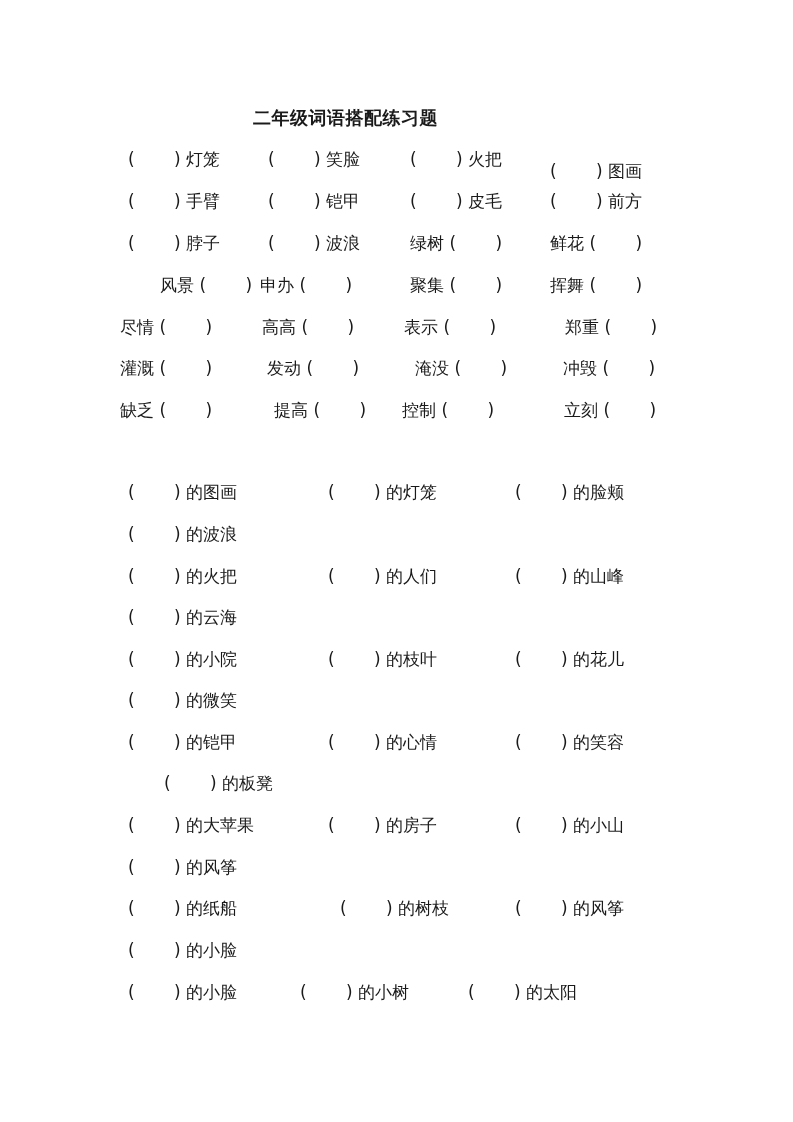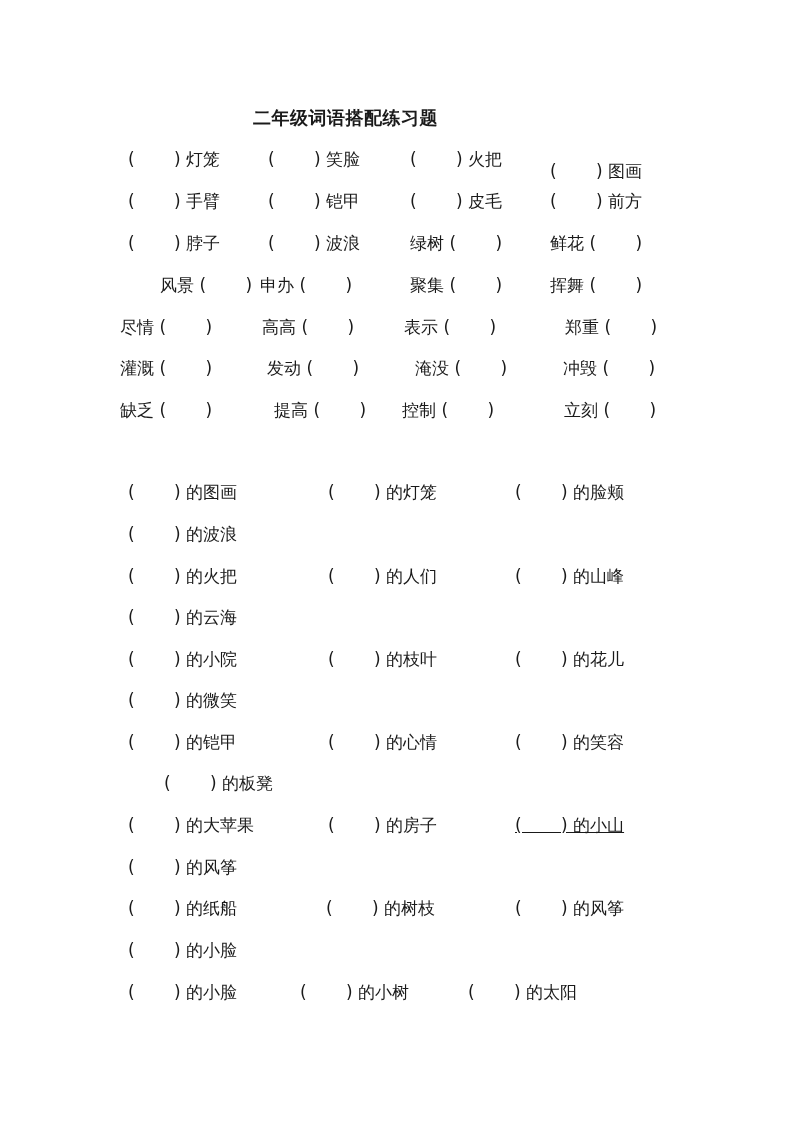--- a/index.html
+++ b/index.html
@@ -55,22 +55,22 @@
     <div class="item" style="left: 128px; top: 648px;">(　　 ) 的小院</div>
     <div class="item" style="left: 328px; top: 648px;">(　　 ) 的枝叶</div>
     <div class="item" style="left: 515px; top: 648px;">(　　 ) 的花儿</div>
     <div class="item" style="left: 128px; top: 689px;">(　　 ) 的微笑</div>
     <div class="item" style="left: 128px; top: 731px;">(　　 ) 的铠甲</div>
     <div class="item" style="left: 328px; top: 731px;">(　　 ) 的心情</div>
     <div class="item" style="left: 515px; top: 731px;">(　　 ) 的笑容</div>
     <div class="item" style="left: 128px; top: 772px; margin-left: 36px;">(　　 ) 的板凳</div>
     <div class="item" style="left: 128px; top: 814px;">(　　 ) 的大苹果</div>
     <div class="item" style="left: 328px; top: 814px;">(　　 ) 的房子</div>
-    <div class="item" style="left: 515px; top: 814px; text-decoration: underline;">(　　 ) 的小山</div>
+    <div class="item" style="left: 515px; top: 814px;">(　　 ) 的小山</div>
     <div class="item" style="left: 128px; top: 856px;">(　　 ) 的风筝</div>
     <div class="item" style="left: 128px; top: 897px;">(　　 ) 的纸船</div>
-    <div class="item" style="left: 326px; top: 897px; text-align: right;">(　　 ) 的树枝</div>
+    <div class="item" style="left: 340px; top: 897px; text-align: right;">(　　 ) 的树枝</div>
     <div class="item" style="left: 515px; top: 897px;">(　　 ) 的风筝</div>
     <div class="item" style="left: 128px; top: 939px;">(　　 ) 的小脸</div>
     <div class="item" style="left: 128px; top: 981px;">(　　 ) 的小脸</div>
     <div class="item" style="left: 300px; top: 981px;">(　　 ) 的小树</div>
     <div class="item" style="left: 468px; top: 981px;">(　　 ) 的太阳</div>
   </div>
 
 </body></html>

